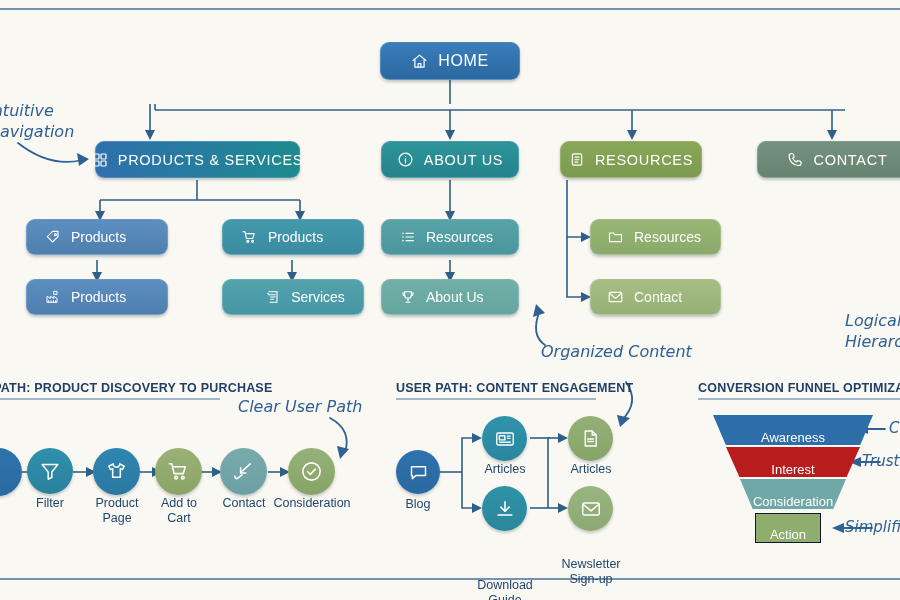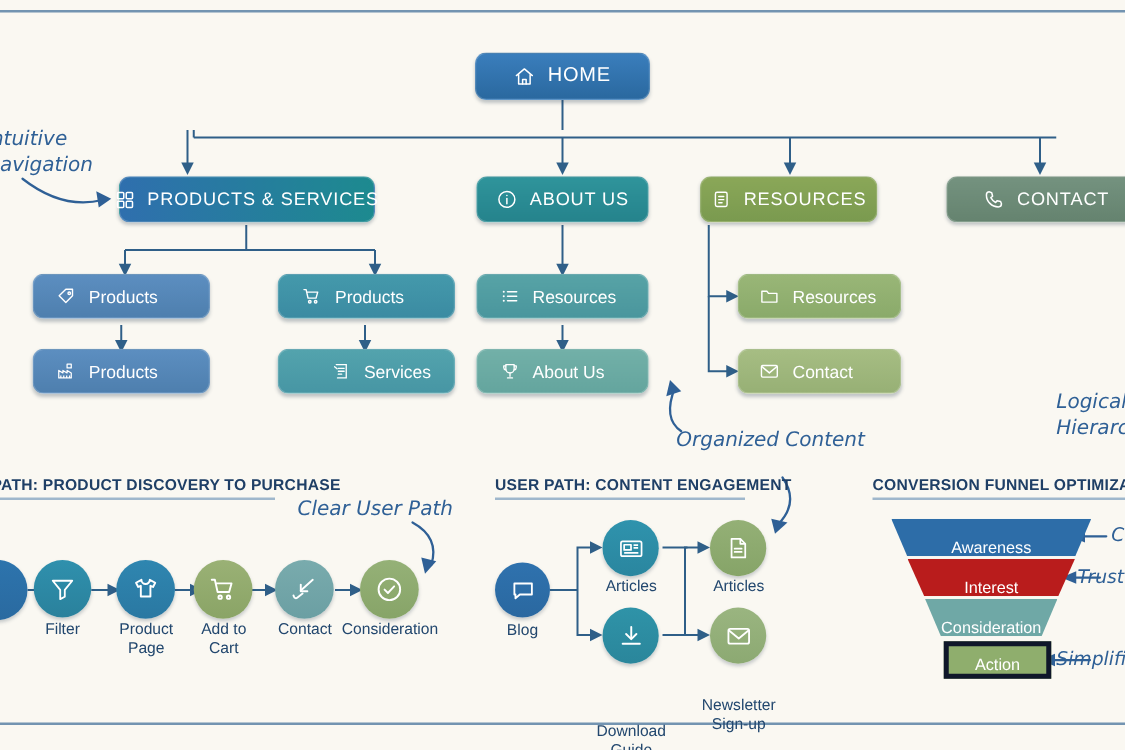--- a/index.html
+++ b/index.html
@@ -468,17 +468,17 @@
     <span>Awareness</span>
   </div>
   <div class="fseg" style="left:726px; top:447px; width:134px; height:30px; background:#b91c1c;
               clip-path: polygon(0 0, 100% 0, 90% 100%, 10% 100%);">
     <span>Interest</span>
   </div>
   <div class="fseg" style="left:740px; top:479px; width:106px; height:30px; background:#6fa8a6;
               clip-path: polygon(0 0, 100% 0, 88% 100%, 12% 100%);">
     <span>Consideration</span>
   </div>
-  <div class="fseg" style="left:755px; top:513px; width:86px; height:30px; background:#8fae6d; border:4px solid #0f172a;">
+  <div class="fseg" style="left:755px; top:513px; width:66px; height:30px; background:#8fae6d; border:1px solid #0f172a;">
     <span>Action</span>
   </div>
 
 </div>
 
 </body></html>

